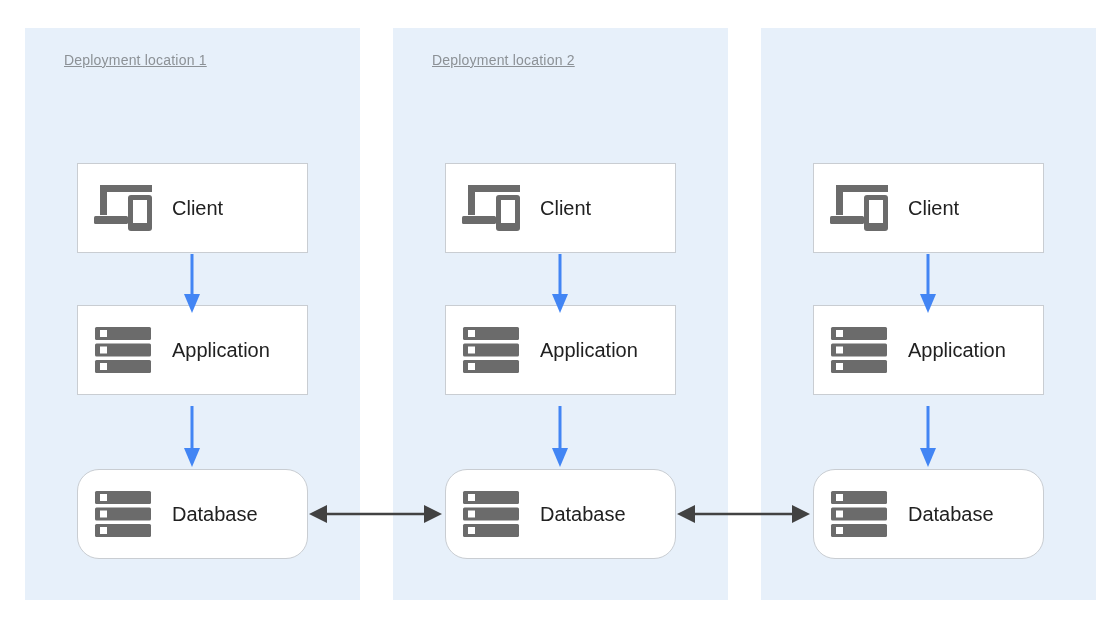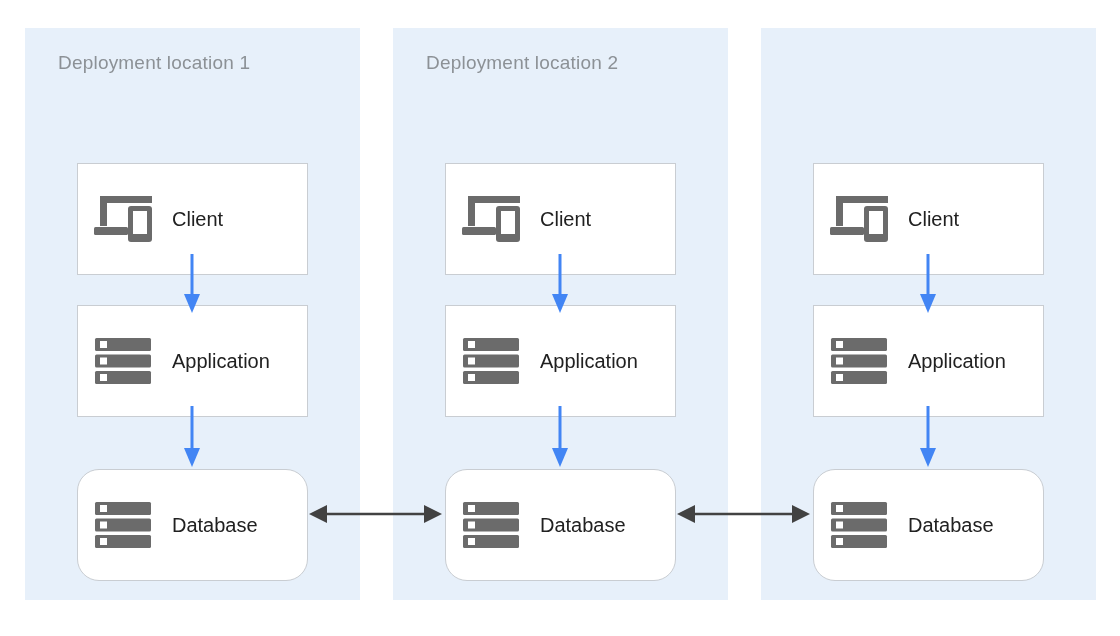--- a/index.html
+++ b/index.html
@@ -31,30 +31,31 @@
     width: 335px;
     height: 572px;
     background: var(--panel-background);
   }
   .panel-1 { left: 25px; }
   .panel-2 { left: 393px; }
   .panel-3 { left: 761px; }
   .panel-title {
     position: absolute;
     top: 24px;
-    left: 33px;
-    font-size: 19px;
+    left: 39px;
+    font-size: 14px;
     letter-spacing: 0.2px;
     color: var(--panel-title);
+    text-decoration: underline;
   }
   .node {
     position: absolute;
     left: 52px;
     width: 231px;
-    height: 112px;
+    height: 90px;
     background: var(--node-background);
     border: 1px solid var(--node-border);
     display: flex;
     align-items: center;
   }
   .node-client      { top: 135px; }
   .node-application { top: 277px; }
   .node-database    { top: 441px; border-radius: 22px; }
   .node-icon {
     width: 58px;

